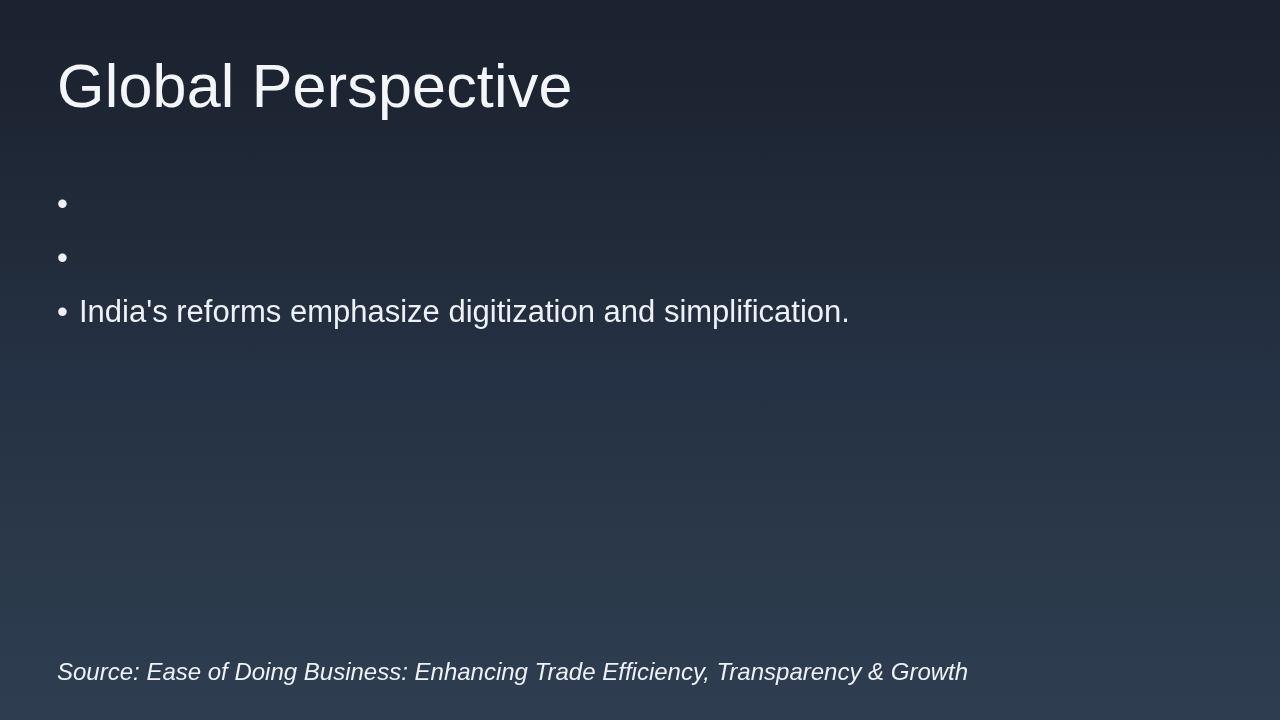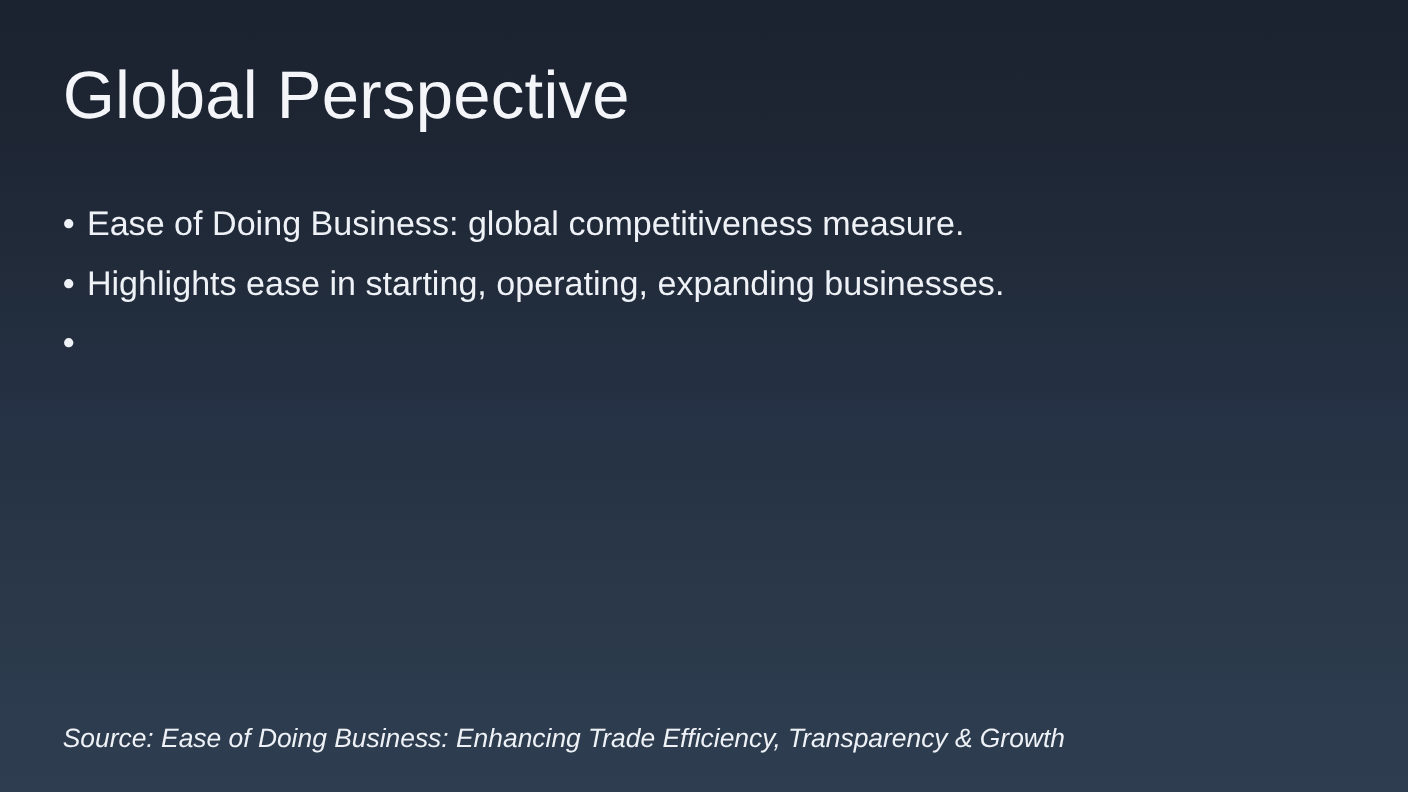--- a/index.html
+++ b/index.html
@@ -86,26 +86,25 @@
 </head>
 <body>
 
 <div class="slide">
 
   <h1 class="slide-title">Global Perspective</h1>
 
   <ul class="bullet-list">
     <li class="bullet-item">
       <span class="bullet-glyph">•</span>
-      <span class="bullet-text">Ease of Doing Business: global competitiveness measure.</span>
     </li>
     <li class="bullet-item">
       <span class="bullet-glyph">•</span>
-      <span class="bullet-text">Highlights ease in starting, operating, expanding businesses.</span>
     </li>
     <li class="bullet-item">
       <span class="bullet-glyph">•</span>
+      <span class="bullet-text">India's reforms emphasize digitization and simplification.</span>
     </li>
   </ul>
 
   <p class="source-note">Source: Ease of Doing Business: Enhancing Trade Efficiency, Transparency &amp; Growth</p>
 
 </div>
 
 </body></html>

